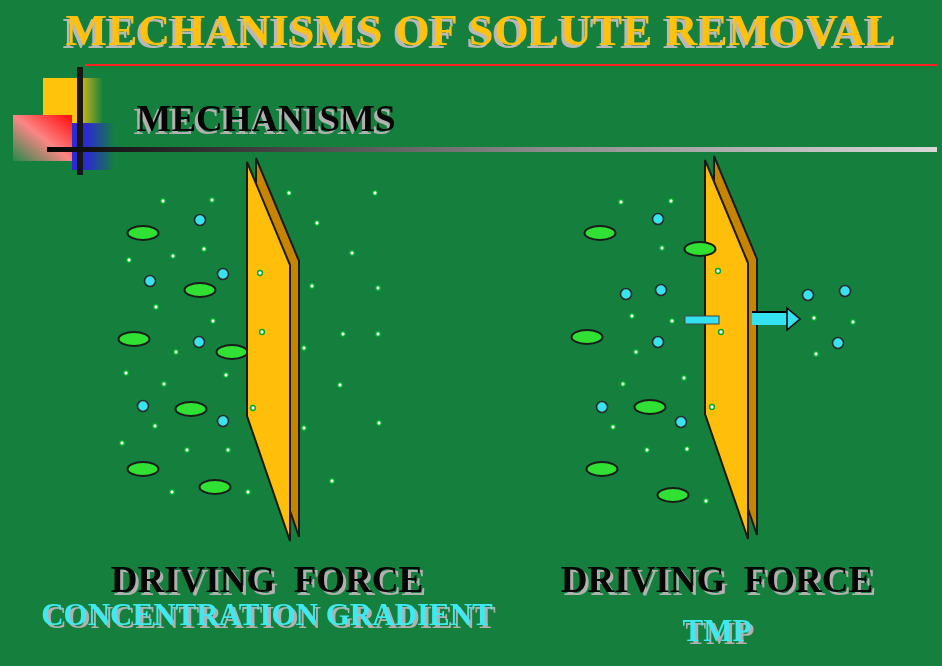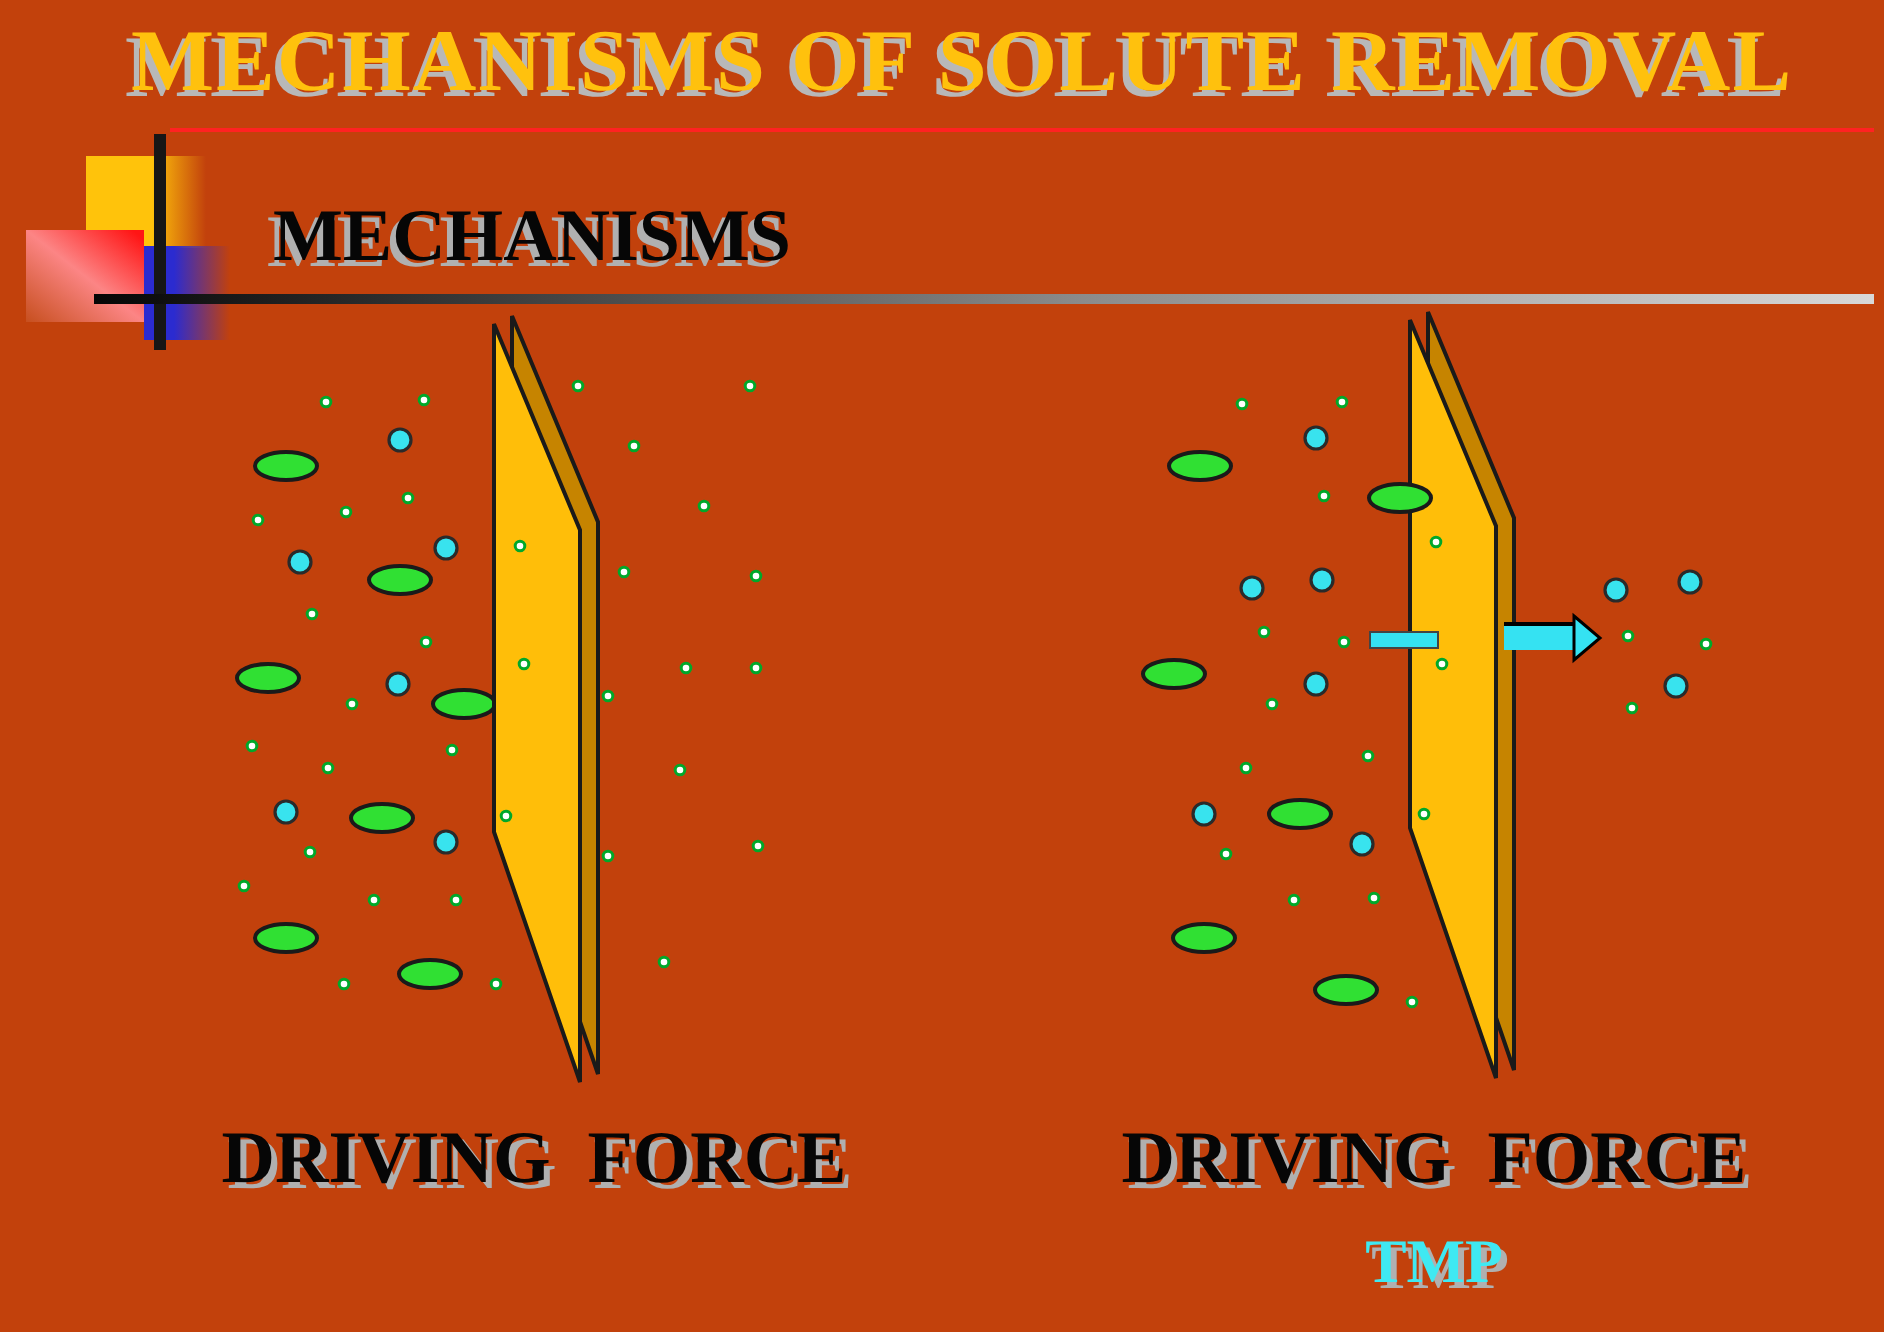--- a/index.html
+++ b/index.html
@@ -1,17 +1,17 @@
 <!DOCTYPE html>
 <html><head>
 <meta charset="utf-8">
 <style>
   html,body{margin:0;padding:0;background:#ffffff;}
   .slide{
-    position:relative;width:942px;height:666px;background:#c2410c;overflow:hidden;
+    position:relative;width:942px;height:666px;background:#15803d;overflow:hidden;
     font-family:"Liberation Serif","DejaVu Serif",serif;font-weight:bold;
   }
   .abs{position:absolute;}
   .slide-title{
     top:7px;left:28px;width:906px;text-align:center;
     font-size:44px;letter-spacing:1px;line-height:1.08;
     text-shadow:-3px 3px 0 #b8b8b8;white-space:nowrap;
   }
   .redline{left:85px;top:64px;width:852px;height:2px;background:#ff2222;}
   .sq-yellow{left:43px;top:78px;width:60px;height:46px;
@@ -150,15 +150,16 @@
         <rect x="685" y="316" width="34" height="8" fill="#35E2F2" stroke="#444444" stroke-width="1"></rect>
         <rect x="752" y="313" width="35" height="12" fill="#35E2F2"></rect>
         <line x1="752" y1="312" x2="789" y2="312" stroke="#000000" stroke-width="2"></line>
         <polygon points="787,308 800,319 787,330" fill="#35E2F2" stroke="#000000" stroke-width="1.5"></polygon>
       </g>
     </svg>
 
   <div class="abs driving" id="driving-left">DRIVING  FORCE</div>
   <div class="abs driving" id="driving-right">DRIVING  FORCE</div>
 
+  <div class="abs force" id="force-left" style="color: rgb(63, 233, 242);">CONCENTRATION GRADIENT</div>
   <div class="abs force" id="force-right" style="color: rgb(63, 233, 242);">TMP</div>
 
 </div>
 
 </body></html>

